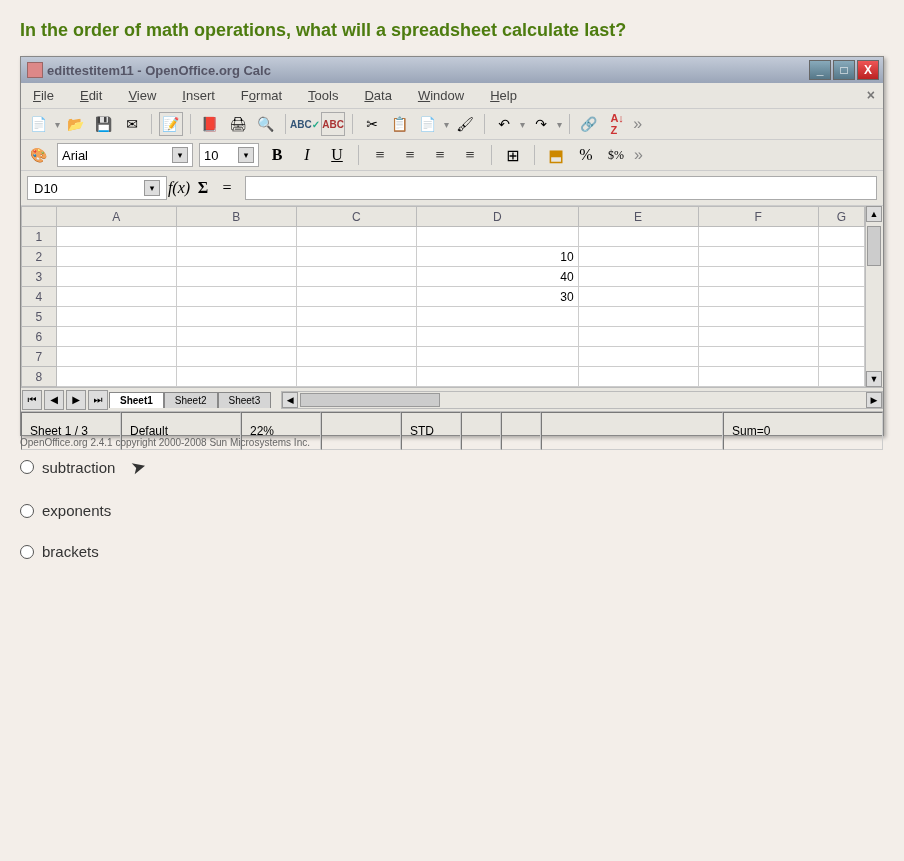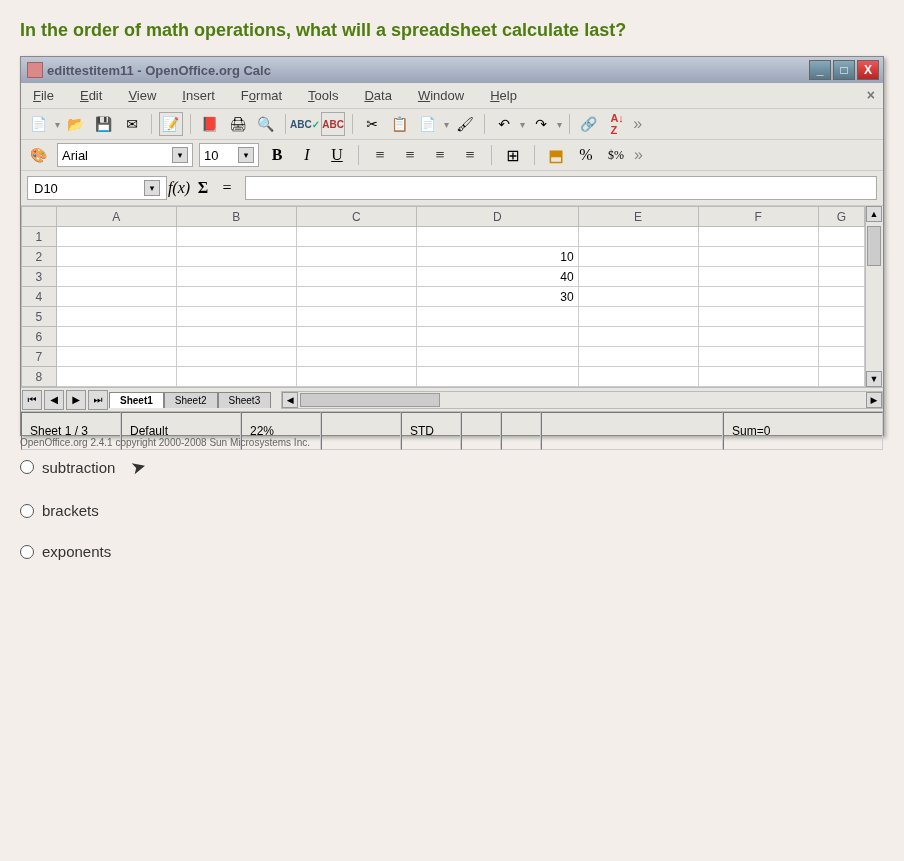--- a/index.html
+++ b/index.html
@@ -295,19 +295,19 @@
 <div class="copyright">OpenOffice.org 2.4.1 copyright 2000-2008 Sun Microsystems Inc.</div>
 
 <div class="answers">
   <div class="answer">
     <div class="radio"></div>
     <span>subtraction</span>
     <span class="cursor">➤</span>
   </div>
   <div class="answer">
     <div class="radio"></div>
-    <span>brackets</span>
+    <span>exponents</span>
   </div>
   <div class="answer">
     <div class="radio"></div>
-    <span>exponents</span>
+    <span>brackets</span>
   </div>
 </div>
 
 </body></html>

